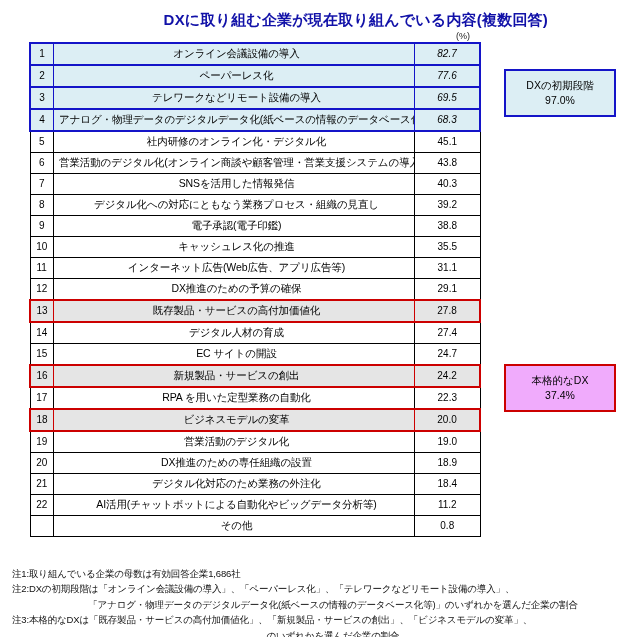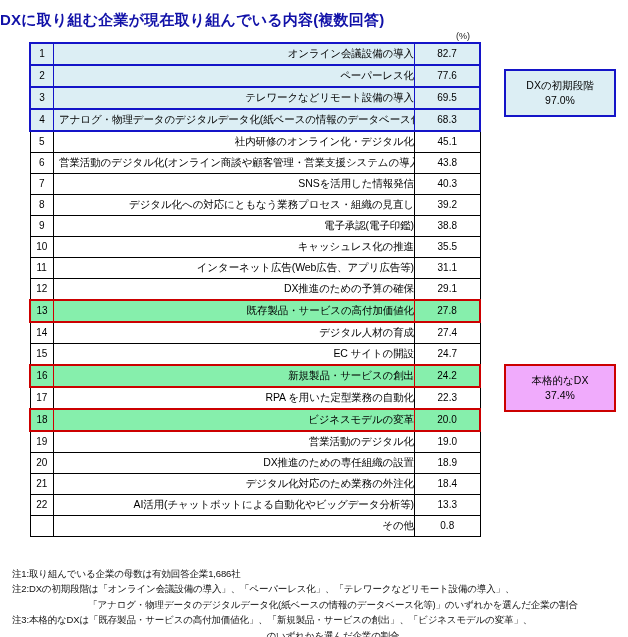--- a/index.html
+++ b/index.html
@@ -13,23 +13,23 @@
     position: relative;
     font-family: "Liberation Sans", "DejaVu Sans", sans-serif;
     color: #000000;
     overflow: hidden;
   }
 
   
   #title {
     position: absolute;
     top: 11px;
-    left: 0;
+    left: 8px;
     width: 540px;
-    text-align: left;
+    text-align: right;
     font-size: 15px;
     font-weight: bold;
     color: #1111a8;
     letter-spacing: 0.2px;
     white-space: nowrap;
   }
 
   
   #unit-label {
     position: absolute;
@@ -66,43 +66,43 @@
   }
   td.num {
     width: 22px;
     text-align: center;
     font-size: 10px;
     border-right: 1px solid #000000;
   }
   td.label {
     width: 355px;
     padding-left: 5px;
-    text-align: right;
+    text-align: center;
     letter-spacing: -0.1px;
   }
   td.val {
     width: 64px;
     text-align: center;
     font-size: 10px;
   }
 
   
   tr.grp-blue td {
     background: #dceef4;
     border-color: #1414c8;
     border-top-width: 2px;
     border-bottom-width: 2px;
   }
   tr.grp-blue td.num { border-left-width: 2px; }
-  tr.grp-blue td.val { border-right-width: 2px; }
+  tr.grp-blue td.val { border-right-width: 2px; font-style: italic; }
   tr.grp-blue + tr.grp-blue td { border-top-width: 2px; }
 
   
   tr.grp-orange td {
-    background: #86efac;
+    background: #e5e5e5;
     border-color: #cc0000;
     border-top-width: 2px;
     border-bottom-width: 2px;
   }
   tr.grp-orange td.num { border-left-width: 2px; }
   tr.grp-orange td.val { border-right-width: 2px; }
 
   tr.other td.num { border-right: 1px solid #000000; }
 
   
@@ -255,21 +255,21 @@
           <td class="val">18.9</td>
         </tr>
         <tr>
           <td class="num">21</td>
           <td class="label">デジタル化対応のため業務の外注化</td>
           <td class="val">18.4</td>
         </tr>
         <tr>
           <td class="num">22</td>
           <td class="label">AI活用(チャットボットによる自動化やビッグデータ分析等)</td>
-          <td class="val">13.3</td>
+          <td class="val">11.2</td>
         </tr>
         <tr class=" other">
           <td class="num"></td>
           <td class="label">その他</td>
           <td class="val">0.8</td>
         </tr>
       </tbody>
   </table>
 </div>
 

